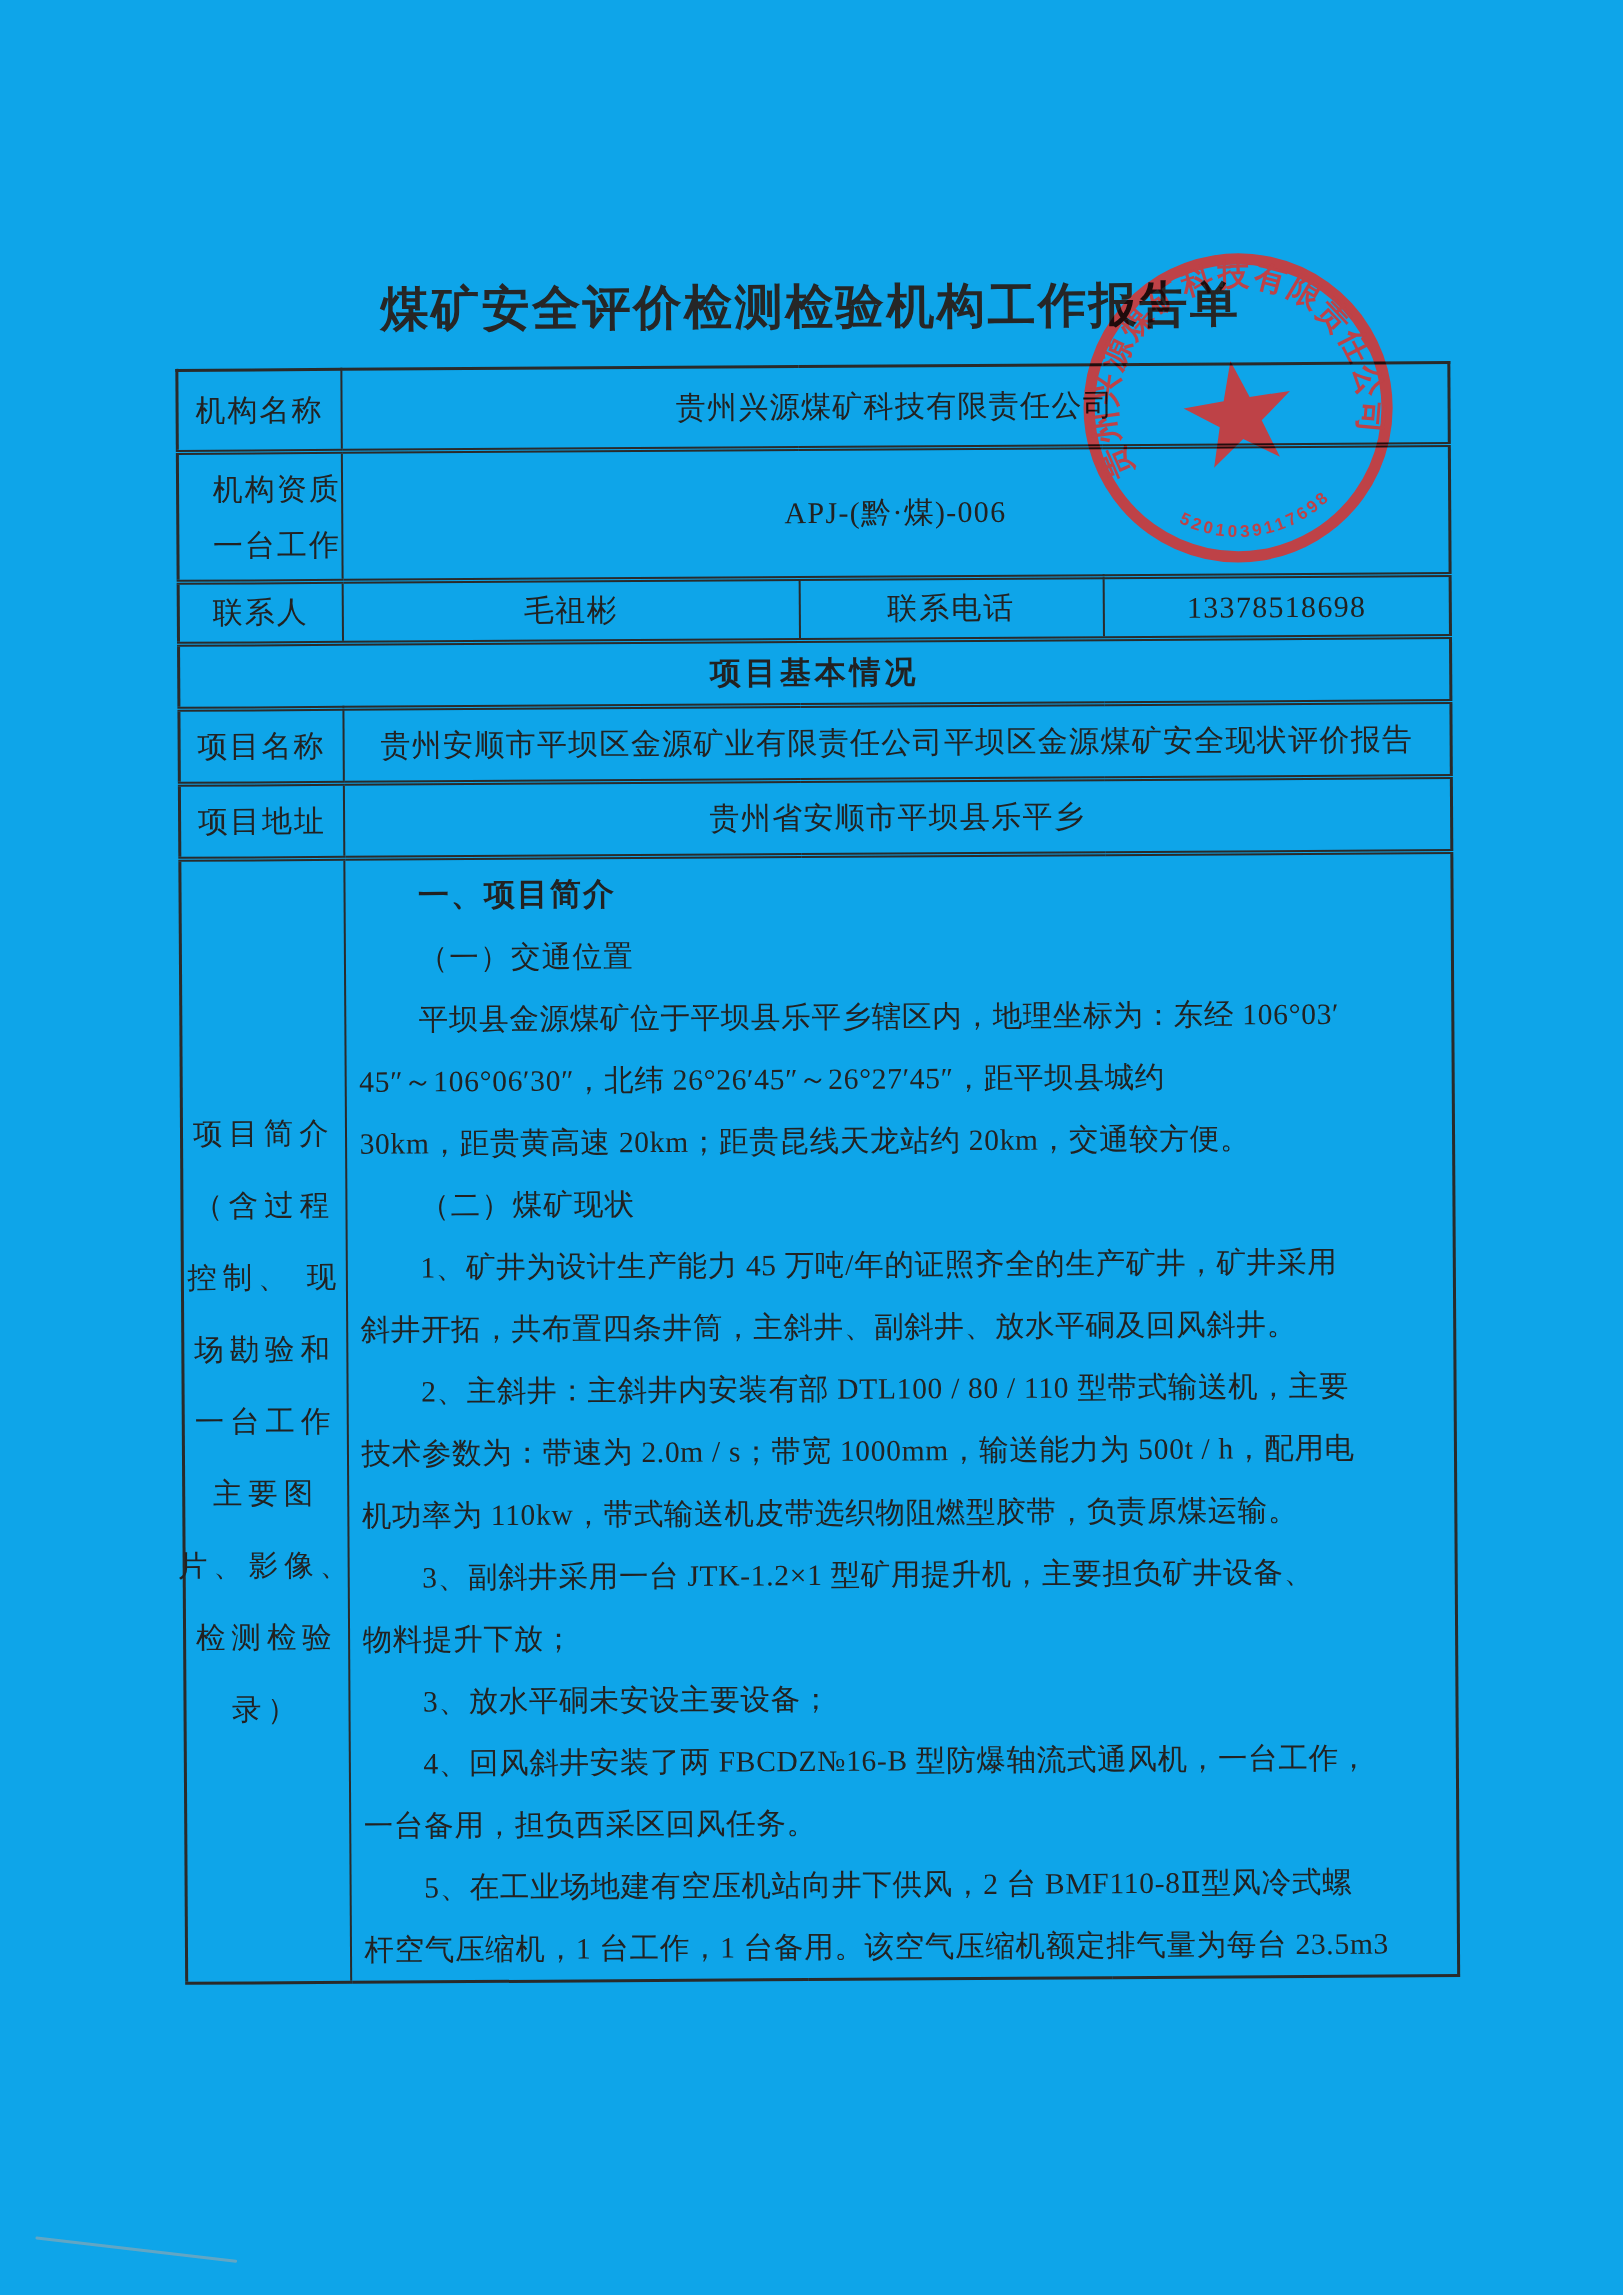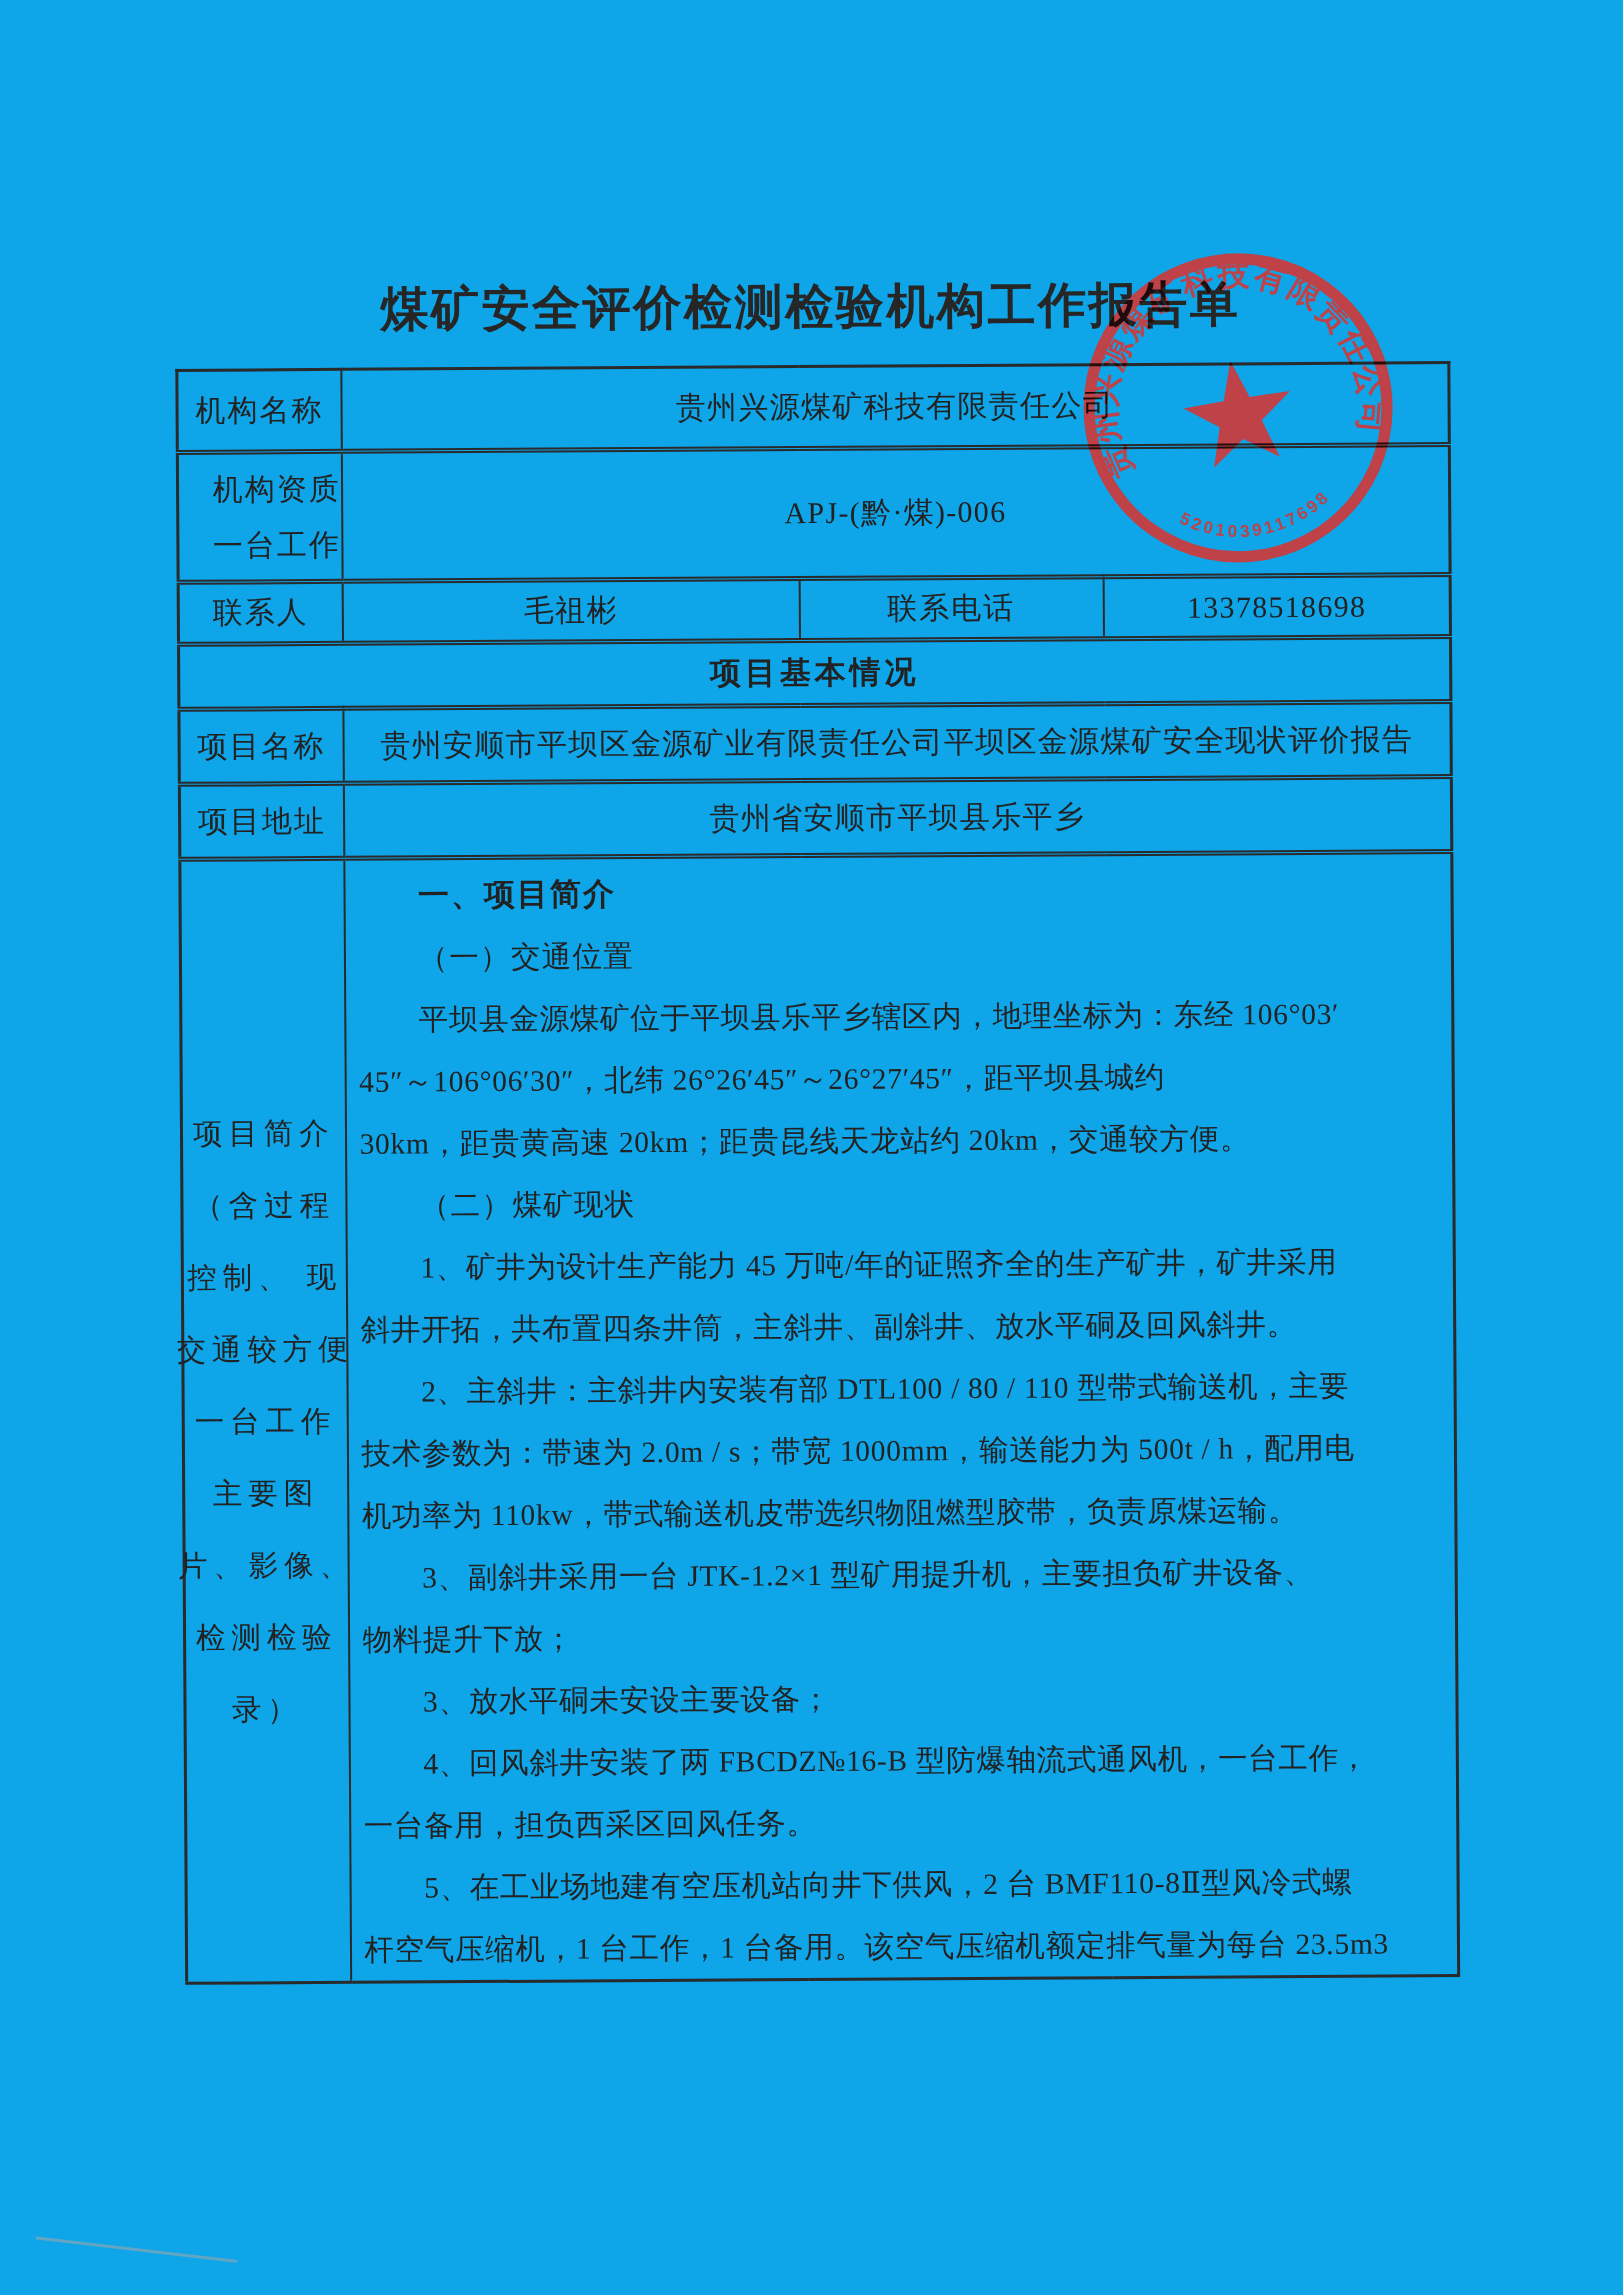--- a/index.html
+++ b/index.html
@@ -130,21 +130,21 @@
         <td class="val" colspan="3">贵州省安顺市平坝县乐平乡</td>
       </tr>
 
       <tr style="height:1116px">
         <td>
           <div class="intro-label">
 
           <span class="lbl-line">项目简介</span>
                 <span class="lbl-line">（含过程</span>
                 <span class="lbl-line">控制、 现</span>
-                <span class="lbl-line">交通较方便</span>
+                <span class="lbl-line">场勘验和</span>
                 <span class="lbl-line">一台工作</span>
                 <span class="lbl-line">主要图</span>
                 <span class="lbl-line">片、影像、</span>
                 <span class="lbl-line">检测检验</span>
                 <span class="lbl-line">录）</span>
               </div>
         </td>
         <td class="intro-cell" colspan="3">
           <div class="intro-body">
 

